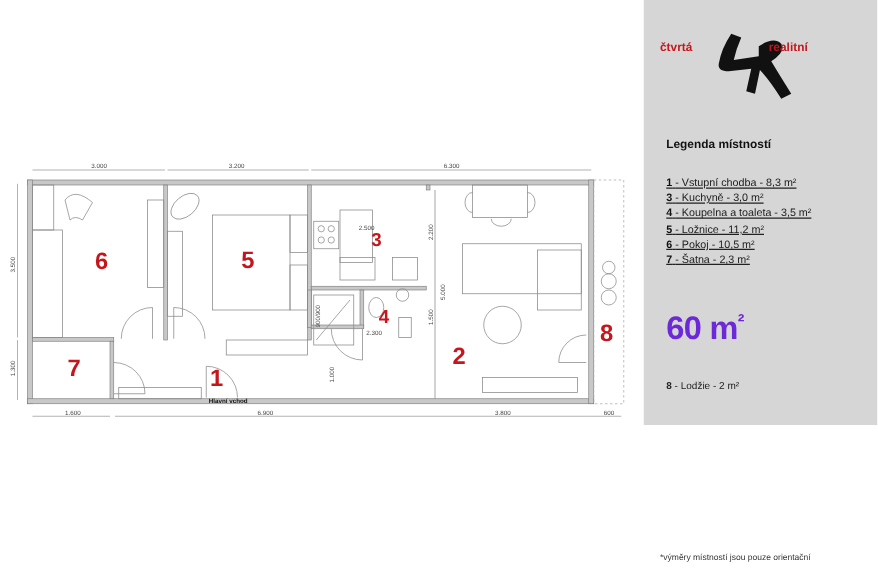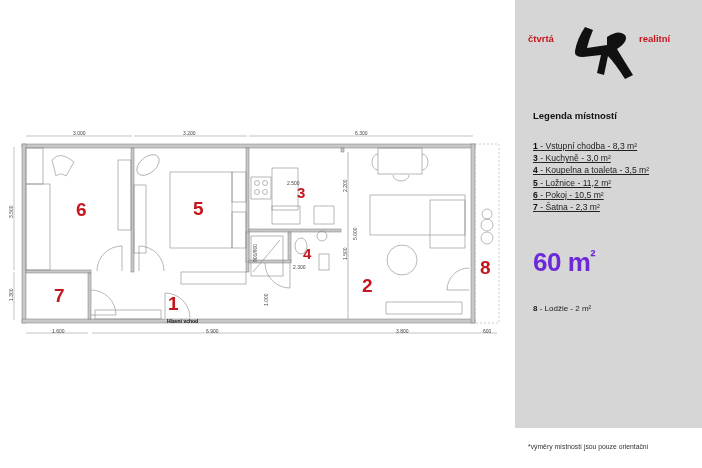--- a/index.html
+++ b/index.html
@@ -1,24 +1,24 @@
 <!DOCTYPE html>
 <html><head>
   <meta charset="utf-8">
   <style>
     * { margin: 0; padding: 0; box-sizing: border-box; }
     html, body { width: 702px; height: 468px; overflow: hidden; background: #ffffff; }
     body { position: relative; font-family: "Liberation Sans", sans-serif; }
     .plan { position: absolute; left: 0; top: 0; width: 515px; height: 468px; background: #ffffff; }
     .plan svg { position: absolute; left: 0; top: 0; }
-    .side { position: absolute; left: 515px; top: 0; width: 187px; height: 428px; background: #d6d6d6; }
+    .side { position: absolute; left: 515px; top: 0; width: 187px; height: 340px; background: #d6d6d6; }
     .logo { position: absolute; left: 52px; top: 25px; width: 80px; height: 60px; }
     .logo-text-l, .logo-text-r { position: absolute; top: 33px; color: #c4161c; font-weight: bold; font-size: 9.5px; }
     .logo-text-l { left: 13px; }
-    .logo-text-r { left: 51px; margin-left: 24px; }
+    .logo-text-r { left: 51px; }
     .legend-title { position: absolute; left: 18px; top: 110px; font-size: 9.5px; font-weight: bold; color: #111; }
     .legend { position: absolute; left: 18px; top: 140px; list-style: none; }
     .legend li { font-size: 8.6px; color: #222; height: 12.2px; line-height: 12.2px; white-space: nowrap; text-decoration: underline; }
     .legend li b { font-weight: bold; color: #111; }
     .area { position: absolute; left: 18px; top: 247px; font-size: 26px; font-weight: bold; color: #6d28d9; letter-spacing: -0.5px; }
     .area sup { font-size: 16px; vertical-align: 9px; }
     .extra { position: absolute; left: 18px; top: 304px; font-size: 8px; color: #222; }
     .extra b { font-weight: bold; }
     .note { position: absolute; left: 13px; top: 443px; font-size: 6.8px; color: #333; }
     .num { position: absolute; color: #c4161c; font-weight: bold; font-size: 19px; font-family: "Liberation Sans", sans-serif; }

